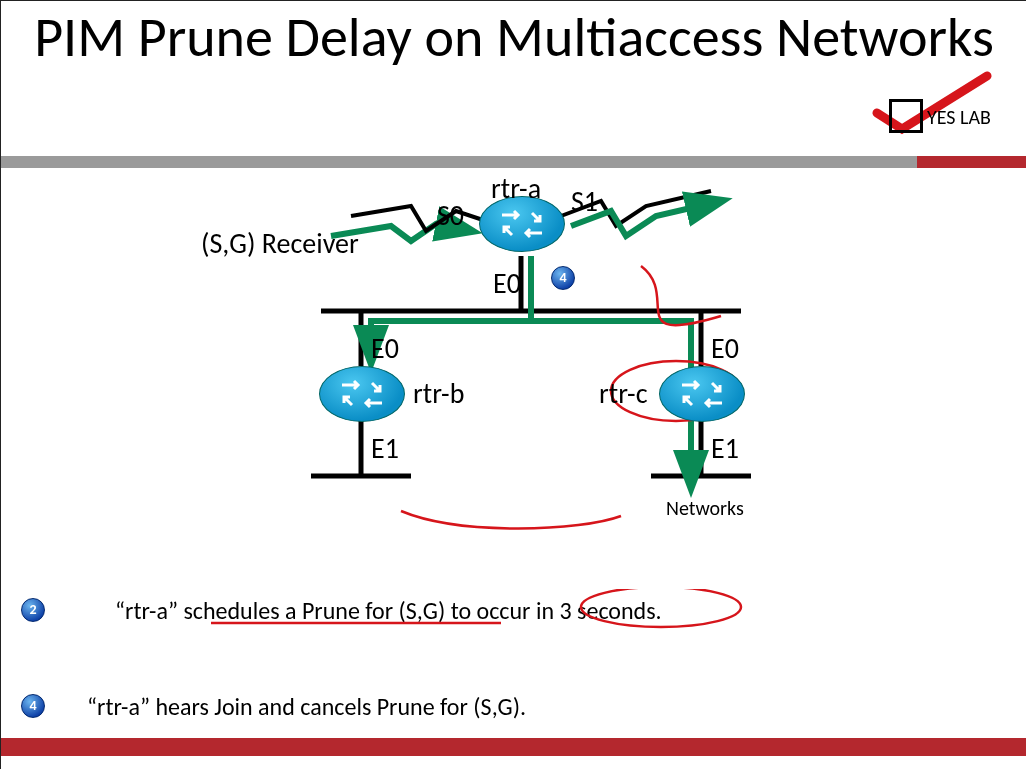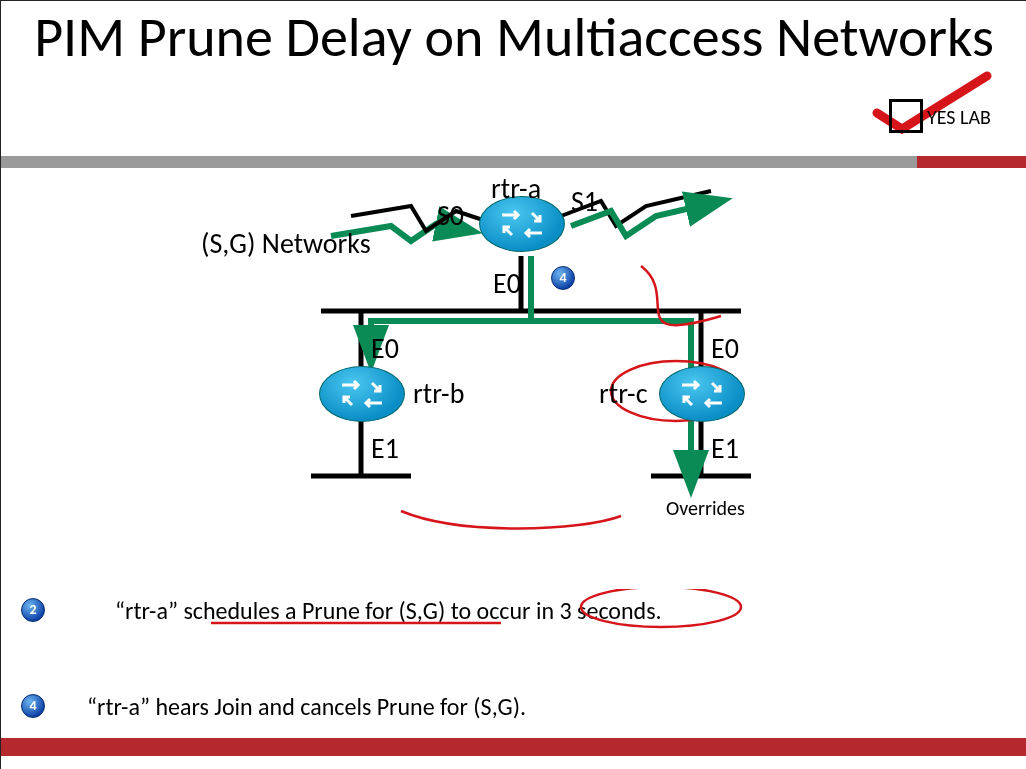--- a/index.html
+++ b/index.html
@@ -105,32 +105,32 @@
       <svg width="56" height="38">
           <g stroke="#fff" stroke-width="3" fill="none">
             <path d="M8 10 L24 10 M20 6 L24 10 L20 14"></path>
             <path d="M48 28 L32 28 M36 24 L32 28 L36 32"></path>
             <path d="M18 30 L10 22 M10 28 L10 22 L16 22"></path>
             <path d="M38 8 L46 16 M40 16 L46 16 L46 10"></path>
           </g>
         </svg>
     </div>
 
-    <div class="lbl" style="left:0px;top:50px">(S,G) Networks</div>
+    <div class="lbl" style="left:0px;top:50px">(S,G) Receiver</div>
     <div class="lbl" style="left:290px;top:-5px">rtr-a</div>
     <div class="lbl" style="left:236px;top:22px">S0</div>
     <div class="lbl" style="left:370px;top:8px">S1</div>
     <div class="lbl" style="left:292px;top:90px">E0</div>
     <div class="lbl" style="left:170px;top:155px">E0</div>
     <div class="lbl" style="left:170px;top:255px">E1</div>
     <div class="lbl" style="left:212px;top:200px">rtr-b</div>
     <div class="lbl" style="left:510px;top:155px">E0</div>
     <div class="lbl" style="left:510px;top:255px">E1</div>
     <div class="lbl" style="left:398px;top:200px">rtr-c</div>
-    <div class="lbl" style="left:465px;top:320px;font-size:20px">Overrides</div>
+    <div class="lbl" style="left:465px;top:320px;font-size:20px">Networks</div>
 
     <div class="badge" style="left:350px;top:90px">4</div>
   </div>
 
   <div class="step" style="top:592px">
     <span class="badge">2</span><span class="txt">“rtr-a” schedules a Prune for (S,G) to occur in 3 seconds.</span>
     <svg style="position:absolute;left:110px;top:-4px" width="720" height="44">
       <line x1="80" y1="34" x2="370" y2="34" stroke="#d6151b" stroke-width="2.5"></line>
       <ellipse cx="530" cy="18" rx="80" ry="20" stroke="#d6151b" stroke-width="2.5" fill="none"></ellipse>
     </svg>

